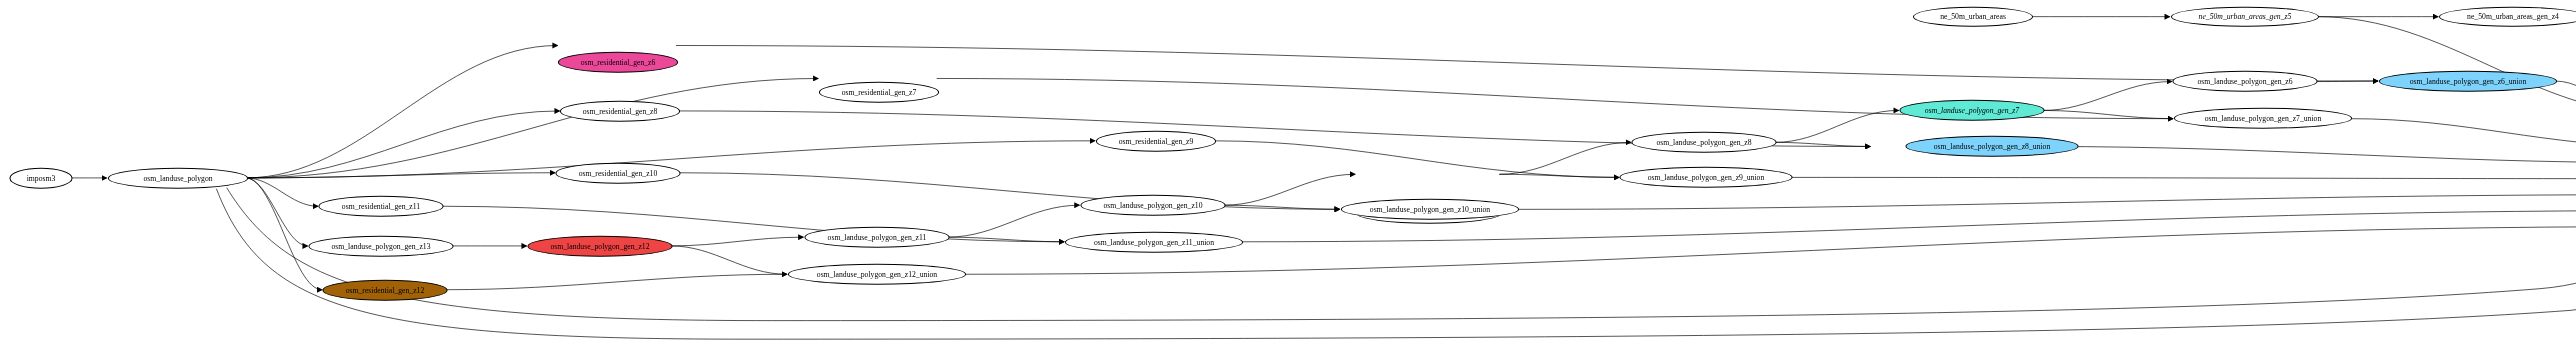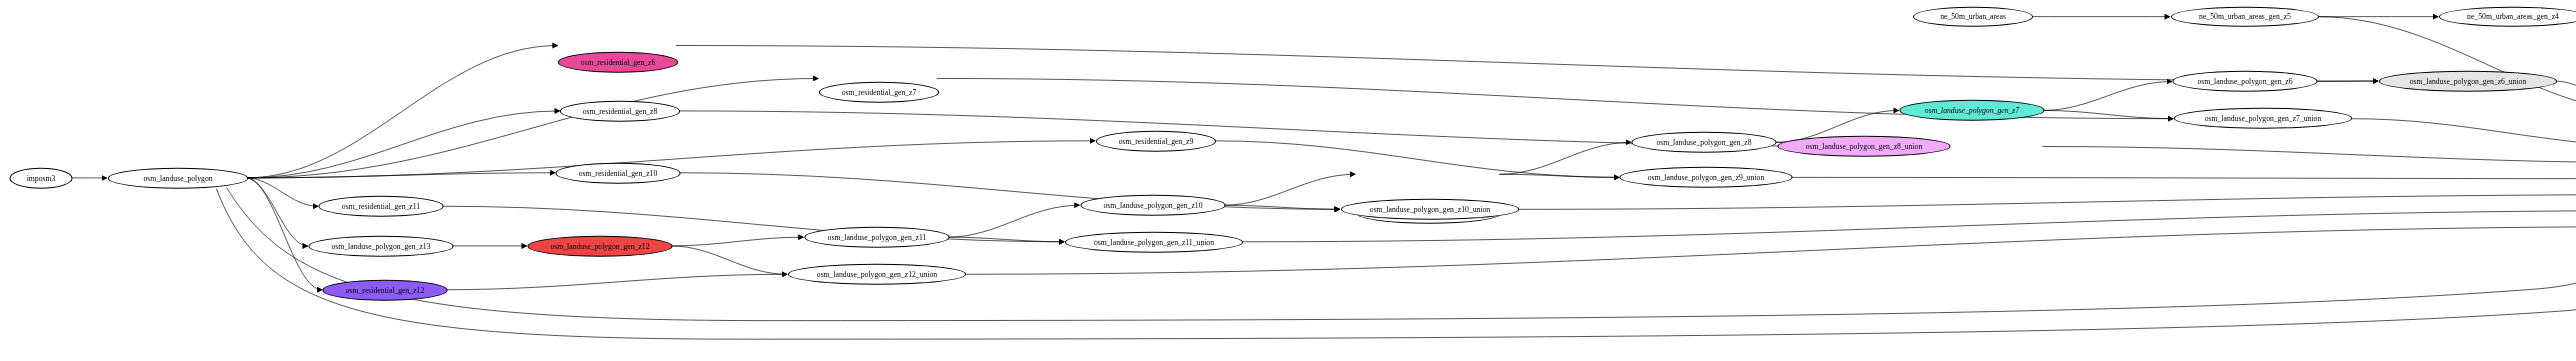--- a/index.html
+++ b/index.html
@@ -83,35 +83,35 @@
 
   <div id="node-layer">
       <div class="node" style="left: 41px; top: 178px; width: 63px; background: rgb(255, 255, 255); border-color: rgb(0, 0, 0);">imposm3</div>
       <div class="node" style="left: 178px; top: 178px; width: 140px; background: rgb(255, 255, 255); border-color: rgb(0, 0, 0);">osm_landuse_polygon</div>
       <div class="node" style="left: 618px; top: 62px; width: 120px; background: #ec4899; border-color: rgb(0, 0, 0);">osm_residential_gen_z6</div>
       <div class="node" style="left: 879px; top: 78px; width: 120px; background: rgb(255, 255, 255); border-color: rgb(0, 0, 0); margin-top: 14px;">osm_residential_gen_z7</div>
       <div class="node" style="left: 620px; top: 111px; width: 120px; background: rgb(255, 255, 255); border-color: rgb(0, 0, 0);">osm_residential_gen_z8</div>
       <div class="node" style="left: 1156px; top: 141px; width: 120px; background: rgb(255, 255, 255); border-color: rgb(0, 0, 0);">osm_residential_gen_z9</div>
       <div class="node" style="left: 618px; top: 173px; width: 125px; background: rgb(255, 255, 255); border-color: rgb(0, 0, 0);">osm_residential_gen_z10</div>
       <div class="node" style="left: 381px; top: 206px; width: 125px; background: rgb(255, 255, 255); border-color: rgb(0, 0, 0);">osm_residential_gen_z11</div>
-      <div class="node" style="left: 385px; top: 290px; width: 125px; background: #8b5cf6; border-color: rgb(0, 0, 0);">osm_residential_gen_z12</div>
+      <div class="node" style="left: 385px; top: 290px; width: 125px; background: #a16207; border-color: rgb(0, 0, 0);">osm_residential_gen_z12</div>
       <div class="node" style="left: 381px; top: 246px; width: 145px; background: rgb(255, 255, 255); border-color: rgb(0, 0, 0);">osm_landuse_polygon_gen_z13</div>
       <div class="node" style="left: 600px; top: 246px; width: 145px; background: #ef4444; border-color: rgb(0, 0, 0);">osm_landuse_polygon_gen_z12</div>
       <div class="node" style="left: 877px; top: 237px; width: 145px; background: rgb(255, 255, 255); border-color: rgb(0, 0, 0);">osm_landuse_polygon_gen_z11</div>
       <div class="node" style="left: 1153px; top: 205px; width: 145px; background: rgb(255, 255, 255); border-color: rgb(0, 0, 0);">osm_landuse_polygon_gen_z10</div>
       <div class="node" style="left: 1429px; top: 174px; width: 145px; background: rgb(255, 255, 255); border-color: rgb(0, 0, 0); margin-top: 39px;">osm_landuse_polygon_gen_z9</div>
       <div class="node" style="left: 1704px; top: 142px; width: 145px; background: rgb(255, 255, 255); border-color: rgb(0, 0, 0);">osm_landuse_polygon_gen_z8</div>
       <div class="node" style="left: 1972px; top: 110px; width: 145px; background: #5eead4; border-color: rgb(0, 0, 0); font-style: italic;">osm_landuse_polygon_gen_z7</div>
       <div class="node" style="left: 2245px; top: 81px; width: 145px; background: rgb(255, 255, 255); border-color: rgb(0, 0, 0);">osm_landuse_polygon_gen_z6</div>
       <div class="node" style="left: 877px; top: 274px; width: 178px; background: rgb(255, 255, 255); border-color: rgb(0, 0, 0);">osm_landuse_polygon_gen_z12_union</div>
       <div class="node" style="left: 1154px; top: 242px; width: 178px; background: rgb(255, 255, 255); border-color: rgb(0, 0, 0);">osm_landuse_polygon_gen_z11_union</div>
       <div class="node" style="left: 1430px; top: 209px; width: 178px; background: rgb(255, 255, 255); border-color: rgb(0, 0, 0);">osm_landuse_polygon_gen_z10_union</div>
       <div class="node" style="left: 1706px; top: 177px; width: 173px; background: rgb(255, 255, 255); border-color: rgb(0, 0, 0);">osm_landuse_polygon_gen_z9_union</div>
-      <div class="node" style="left: 1864px; top: 146px; width: 173px; background: #f0abfc; border-color: rgb(0, 0, 0);">osm_landuse_polygon_gen_z8_union</div>
+      <div class="node" style="left: 1992px; top: 146px; width: 173px; background: #7dd3fc; border-color: rgb(0, 0, 0);">osm_landuse_polygon_gen_z8_union</div>
       <div class="node" style="left: 2263px; top: 118px; width: 178px; background: rgb(255, 255, 255); border-color: rgb(0, 0, 0);">osm_landuse_polygon_gen_z7_union</div>
-      <div class="node" style="left: 2468px; top: 81px; width: 178px; background: #e5e5e5; border-color: rgb(0, 0, 0);">osm_landuse_polygon_gen_z6_union</div>
+      <div class="node" style="left: 2468px; top: 81px; width: 178px; background: #7dd3fc; border-color: rgb(0, 0, 0);">osm_landuse_polygon_gen_z6_union</div>
       <div class="node" style="left: 1973px; top: 16.5px; width: 120px; background: rgb(255, 255, 255); border-color: rgb(0, 0, 0);">ne_50m_urban_areas</div>
-      <div class="node" style="left: 2245px; top: 16.5px; width: 148px; background: rgb(255, 255, 255); border-color: rgb(0, 0, 0);">ne_50m_urban_areas_gen_z5</div>
+      <div class="node" style="left: 2245px; top: 16.5px; width: 148px; background: rgb(255, 255, 255); border-color: rgb(0, 0, 0); font-style: italic;">ne_50m_urban_areas_gen_z5</div>
       <div class="node" style="left: 2513px; top: 16.5px; width: 148px; background: rgb(255, 255, 255); border-color: rgb(0, 0, 0);">ne_50m_urban_areas_gen_z4</div>
     </div>
 
 </div>
 
 
 </body></html>

